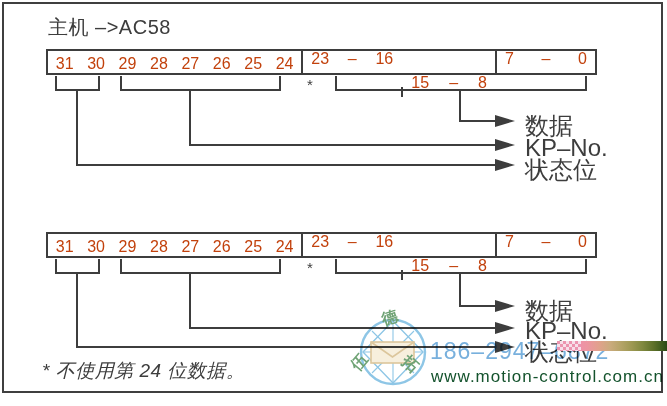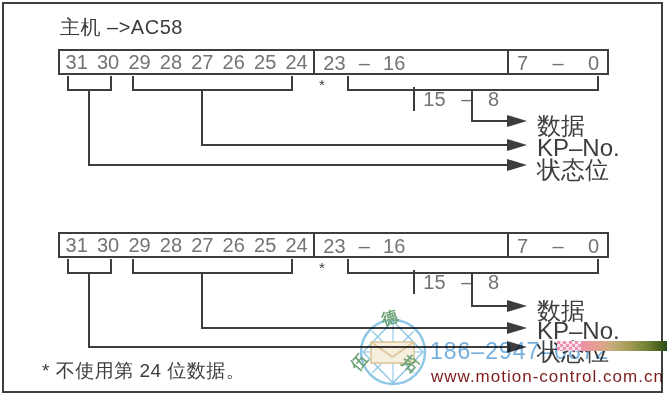--- a/index.html
+++ b/index.html
@@ -1,52 +1,52 @@
 <!DOCTYPE html>
 <html><head>
 <meta charset="utf-8">
 <style>
   html,body{margin:0;padding:0;background:#fff;}
   body{width:667px;height:406px;position:relative;overflow:hidden;
        font-family:"Liberation Sans","DejaVu Sans",sans-serif;}
   #frame{position:absolute;left:2px;top:2px;width:661px;height:391px;
          border:2px solid #3f3f3f;box-sizing:border-box;background:#fff;}
-  .sec{position:absolute;left:12px;width:581px;height:183px;}
+  .sec{position:absolute;left:0;width:581px;height:183px;}
   #sec-top{top:0;} #sec-bottom{top:183px;}
   .sec-title{position:absolute;left:44px;top:10px;font-size:20px;color:#3d3d3d;
              letter-spacing:.5px;white-space:nowrap;}
   .reg-box{position:absolute;left:42px;top:45px;width:551px;height:26px;
            border:2px solid #3d3d3d;box-sizing:border-box;display:flex;background:#fff;}
-  .cell{display:flex;align-items:center;font-size:20px;color:#737373;box-sizing:border-box;}
+  .cell{display:flex;align-items:flex-end;font-size:16px;color:#c2410c;box-sizing:border-box;}
   .cell-bits{flex:282 0 0;justify-content:space-around;padding:0 1px;}
-  .cell-range{justify-content:space-between;border-left:2px solid #3d3d3d;padding:12px 8px;}
+  .cell-range{justify-content:space-between;border-left:2px solid #3d3d3d;padding:5px 8px;}
   .r1{flex:92 0 0;} .r2{flex:85 0 0;margin-top:36px;} .r3{flex:92 0 0;}
   .bracket{position:absolute;top:72px;height:15px;box-sizing:border-box;
            border-left:2px solid #3d3d3d;border-right:2px solid #3d3d3d;
            border-bottom:2px solid #3d3d3d;}
   .bk1{left:51px;width:45px;} .bk2{left:116px;width:161px;} .bk3{left:331px;width:252px;}
   .star{position:absolute;left:295px;top:72px;width:22px;text-align:center;
         font-size:15px;color:#3d3d3d;}
   .vline,.hline{position:absolute;background:#3d3d3d;}
   .arrow{position:absolute;left:491px;width:0;height:0;border-style:solid;
          border-width:6px 0 6px 20px;
          border-color:transparent transparent transparent #3d3d3d;}
   .lbl{position:absolute;left:521px;font-size:24px;color:#3d3d3d;white-space:nowrap;}
   #footnote{position:absolute;left:38px;top:354px;font-size:19px;color:#3d3d3d;
-            letter-spacing:.5px;white-space:nowrap;}
+            letter-spacing:.5px;white-space:nowrap;font-style:italic;}
   
   #watermark{position:absolute;left:0;top:0;width:667px;height:406px;
              mix-blend-mode:multiply;z-index:5;pointer-events:none;}
   #wm-logo{position:absolute;left:357px;top:316px;}
   .wm-char{position:absolute;font-size:16px;font-weight:bold;color:#6fa375;}
   #wm-company{position:absolute;left:430px;top:313px;font-size:23px;font-weight:bold;
               color:#85ab87;letter-spacing:2px;white-space:nowrap;}
   #wm-phone{position:absolute;left:430px;top:338px;font-size:23px;color:#78b0dd;
             letter-spacing:1px;white-space:nowrap;}
-  #wm-url{position:absolute;left:431px;top:367px;font-size:17px;color:#7f1d1d;
+  #wm-url{position:absolute;left:431px;top:367px;font-size:17px;color:#14532d;
           letter-spacing:1px;white-space:nowrap;}
   
   #glitch{position:absolute;left:557px;top:341px;width:110px;height:10px;z-index:6;
           background:linear-gradient(90deg,#f0dce6 0%,#ee9ab8 8%,#f090ab 18%,
             #ec96a0 28%,#e1a18c 38%,#cbab7e 48%,#b5a468 58%,#9d9852 68%,
             #7f883e 78%,#5d7029 88%,#3c5a1d 96%,#2b4a16 100%);}
   #glitch-checker{position:absolute;left:0;top:0;width:24px;height:10px;
           background:conic-gradient(#f7dfe9 25%,#ec94af 0 50%,#f7dfe9 0 75%,#ec94af 0) 0 0/6px 6px;}
 </style>
 </head>

